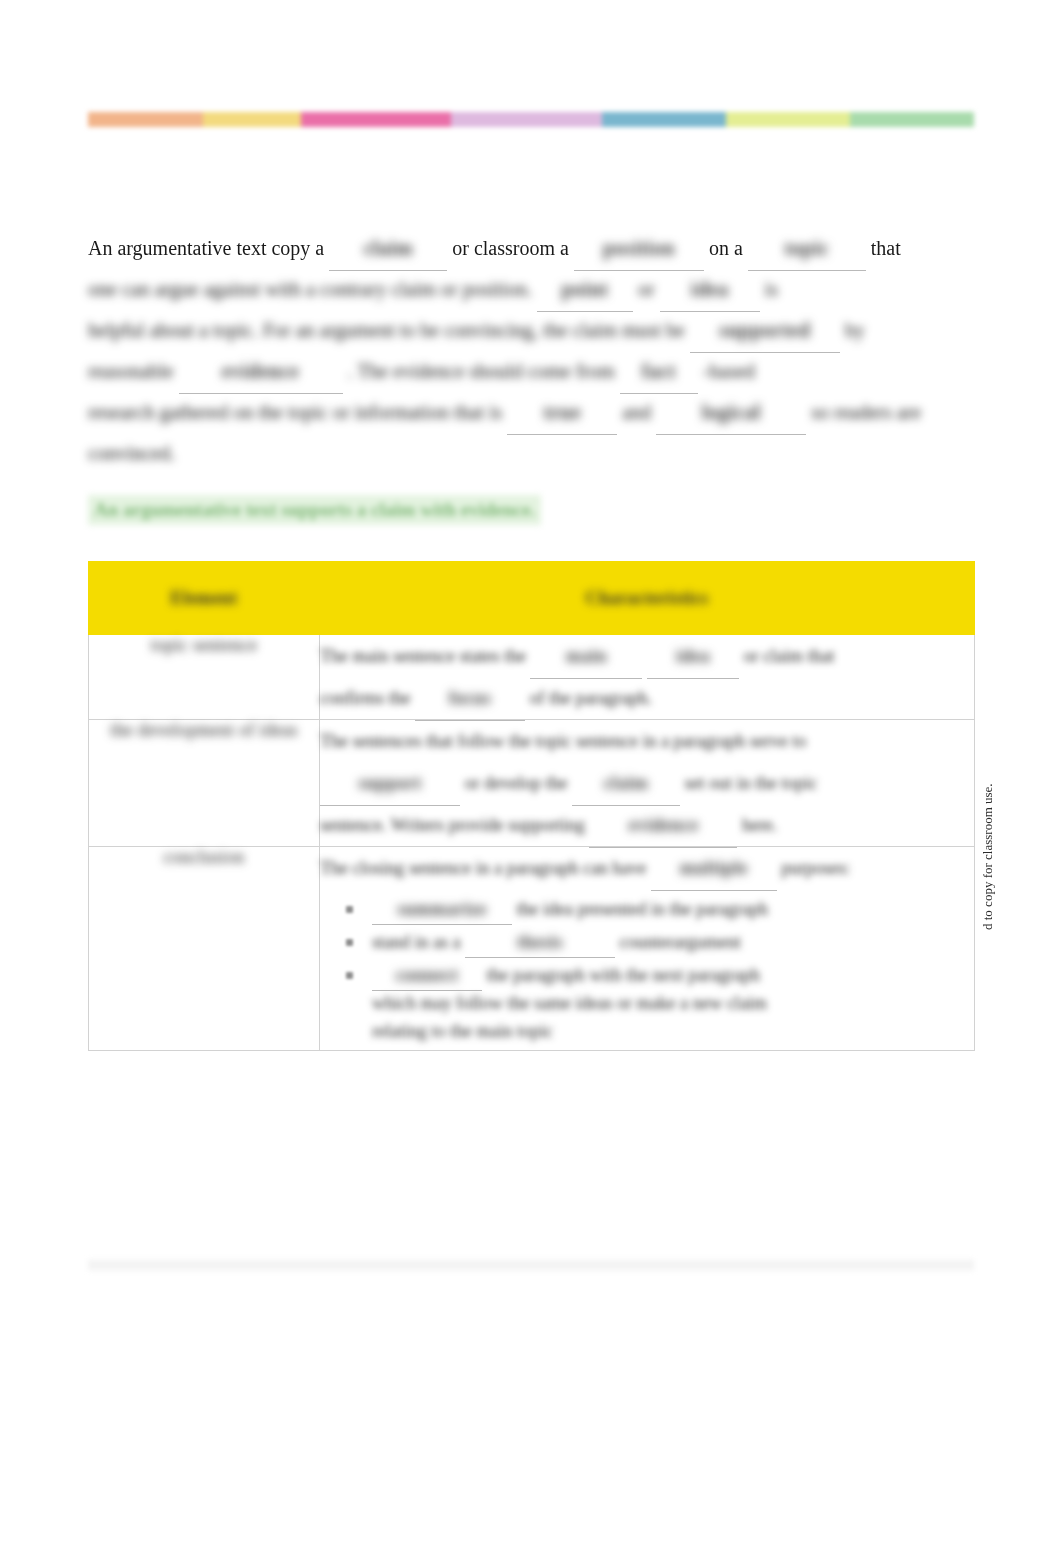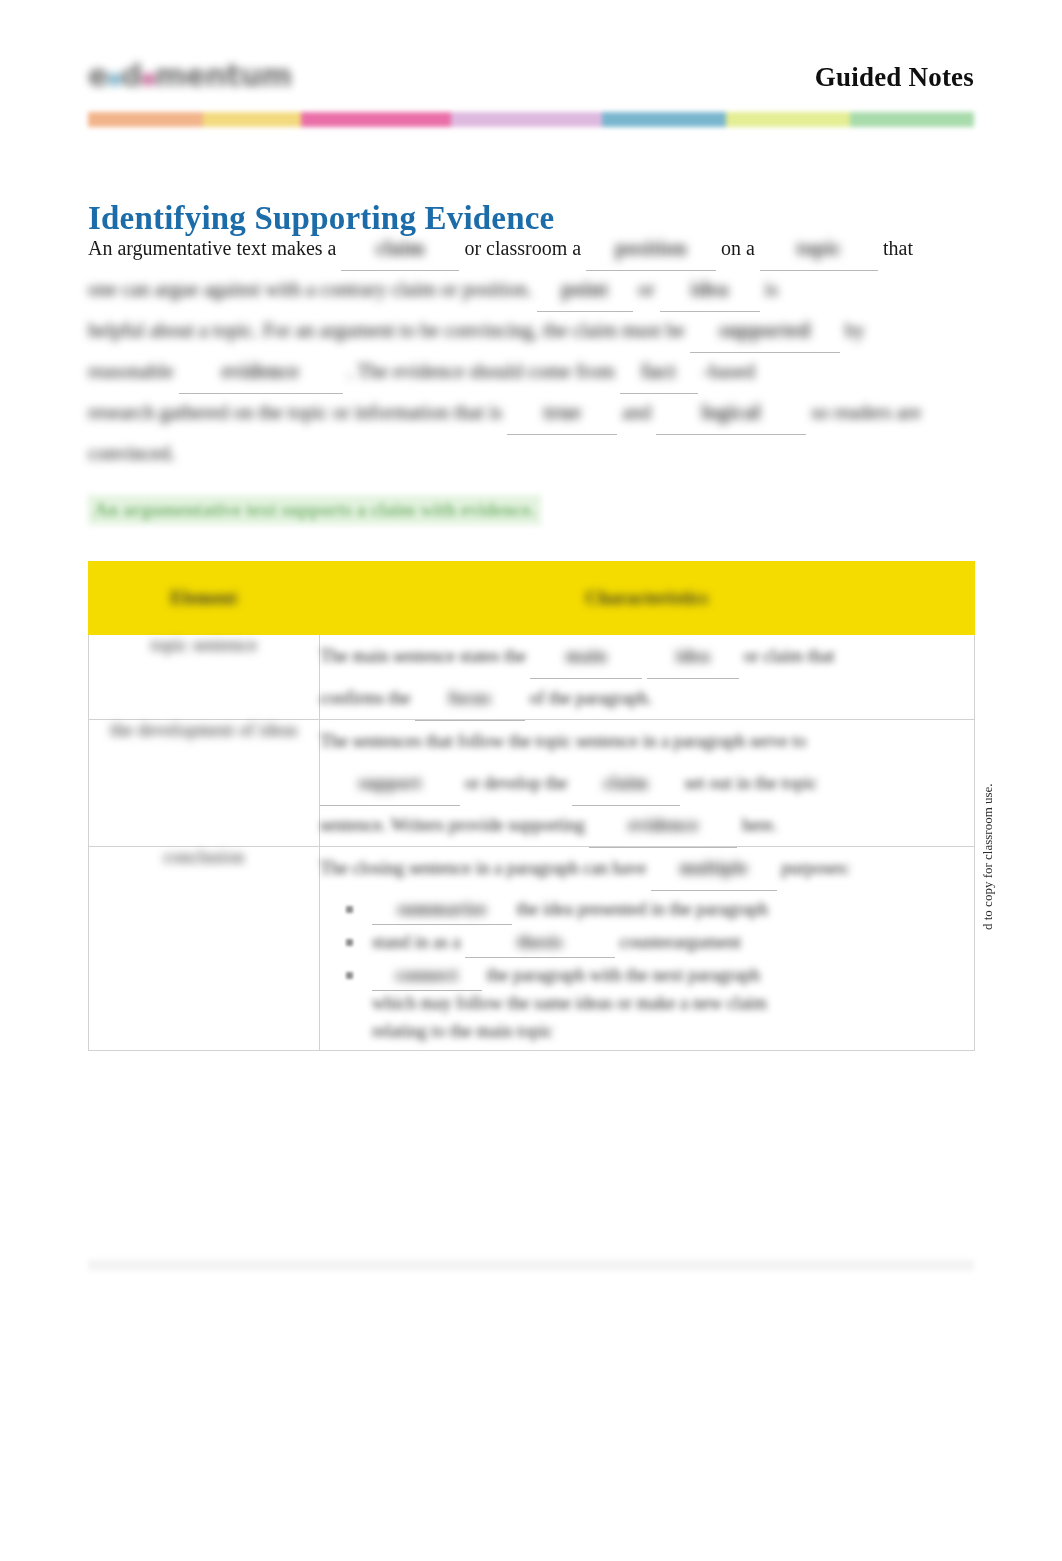--- a/index.html
+++ b/index.html
@@ -247,45 +247,36 @@
     height: 14px;
     background: linear-gradient(#fbfbfb, #f2f2f2 45%, #fafafa);
     filter: blur(2.2px);
   }
 </style>
 </head>
 <body>
 
 <div class="page">
 
-  <div class="header">
-    <div class="logo">
-      <div class="logo-text">
-        <span>e</span><span class="logo-dot-a"></span><span>d</span><span class="logo-dot-b"></span><span>mentum</span>
-      </div>
-    </div>
-    <div class="doc-kind">Guided Notes</div>
-  </div>
 
   <div class="colorbar" id="colorbar">
       <span style="background: rgb(242, 180, 138); flex: 13 0 0px;"></span>
       <span style="background: rgb(243, 218, 126); flex: 11 0 0px;"></span>
       <span style="background: rgb(234, 111, 168); flex: 17 0 0px;"></span>
       <span style="background: rgb(222, 185, 223); flex: 17 0 0px;"></span>
       <span style="background: rgb(121, 182, 206); flex: 14 0 0px;"></span>
       <span style="background: rgb(228, 238, 147); flex: 14 0 0px;"></span>
       <span style="background: rgb(168, 219, 172); flex: 14 0 0px;"></span>
     </div>
 
-  <h1 class="page-title">Identifying Supporting Evidence</h1>
 
   <div class="intro">
 
     <span class="ln">
-      <span>An argumentative text makes a</span>
+      <span>An argumentative text copy a</span>
       <span class="blankwrap"><span class="rule" style="width:118px"></span><span class="blank" style="width:118px">claim</span></span>
       <span>or classroom a</span>
       <span class="blankwrap"><span class="rule" style="width:130px"></span><span class="blank" style="width:130px">position</span></span>
       <span>on a</span>
       <span class="blankwrap"><span class="rule" style="width:118px"></span><span class="blank" style="width:118px">topic</span></span>
       <span>that</span>
     </span>
 
     <span class="ln">
       <span class="txtblur" style="filter:blur(4.1px);display:inline-block">one can argue against with a contrary claim or position.</span>

